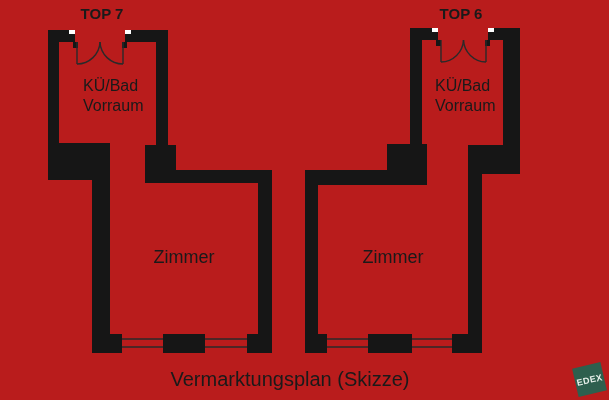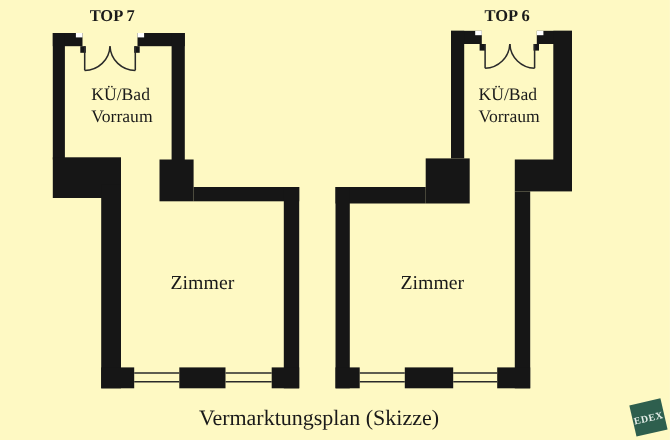--- a/index.html
+++ b/index.html
@@ -1,22 +1,22 @@
 <!DOCTYPE html>
 <html><head>
 <meta charset="utf-8">
 <style>
   html, body { margin: 0; padding: 0; background: #ffffff; }
   .stage {
     position: relative;
     width: 609px;
     height: 400px;
-    background: #fef9c3;
+    background: #b91c1c;
     overflow: hidden;
-    font-family: Liberation Serif, serif;
+    font-family: Liberation Sans, sans-serif;
   }
   svg { display: block; }
   .wall { stroke: none; }
   .notch { fill: #ffffff; stroke: none; }
   .thin { fill: none; stroke-width: 1.4; stroke-linecap: butt; }
   .arc  { fill: none; stroke-width: 1.4; }
   .unit-label { font-size: 15px; font-weight: 600; text-anchor: middle; }
   .room-label { font-size: 16px; font-weight: 400; }
   .zimmer-label { font-size: 18px; font-weight: 400; text-anchor: middle; }
   .caption { font-size: 20px; font-weight: 400; text-anchor: middle; }

